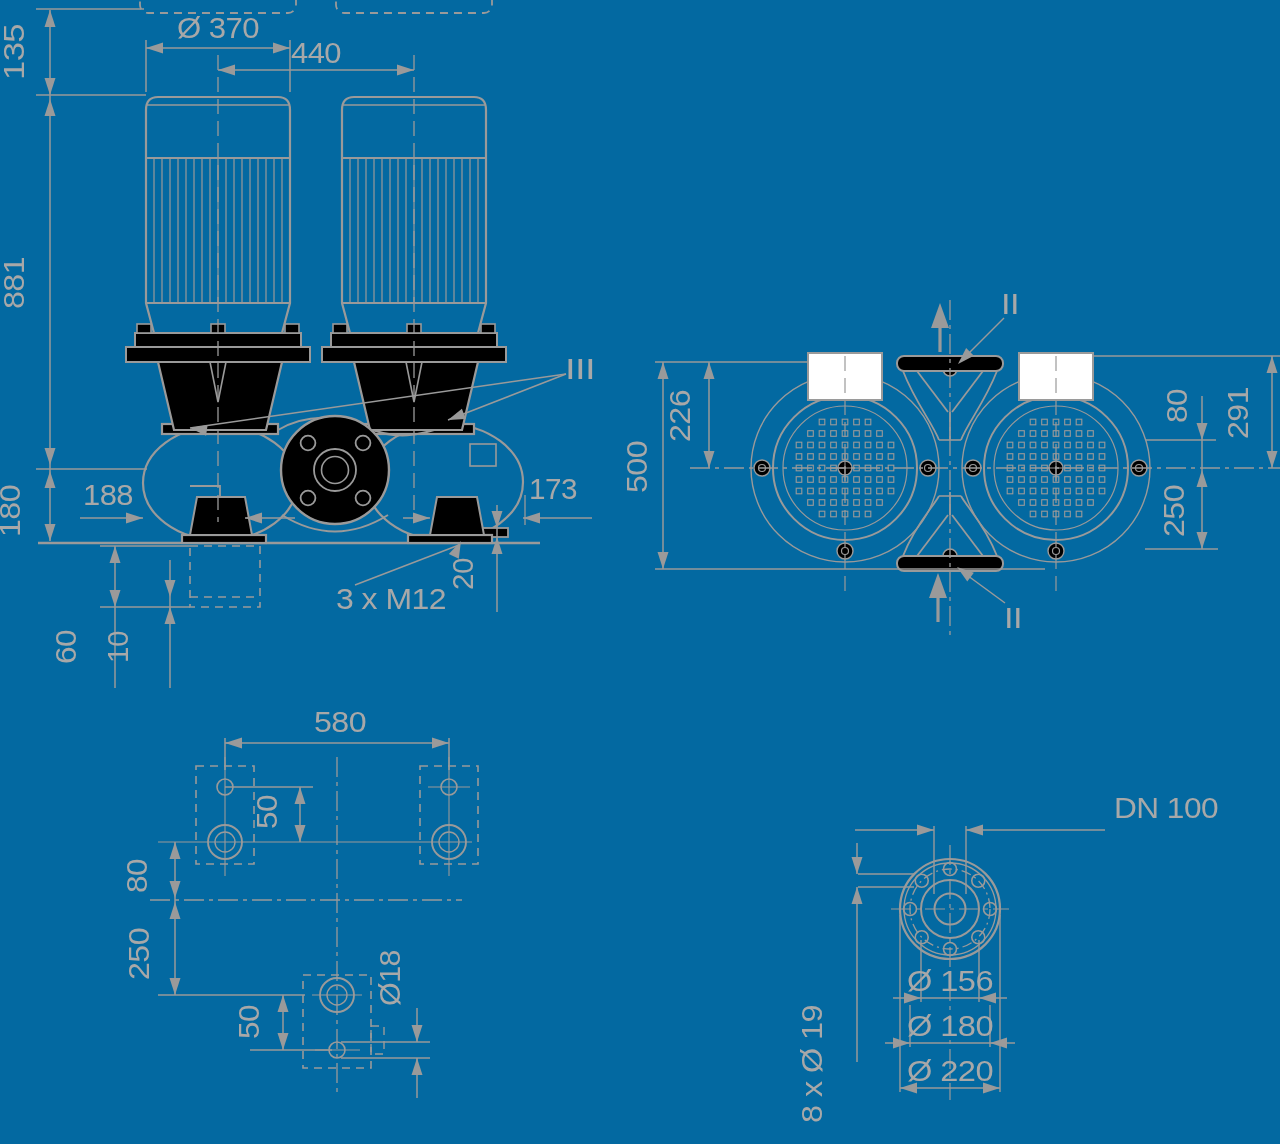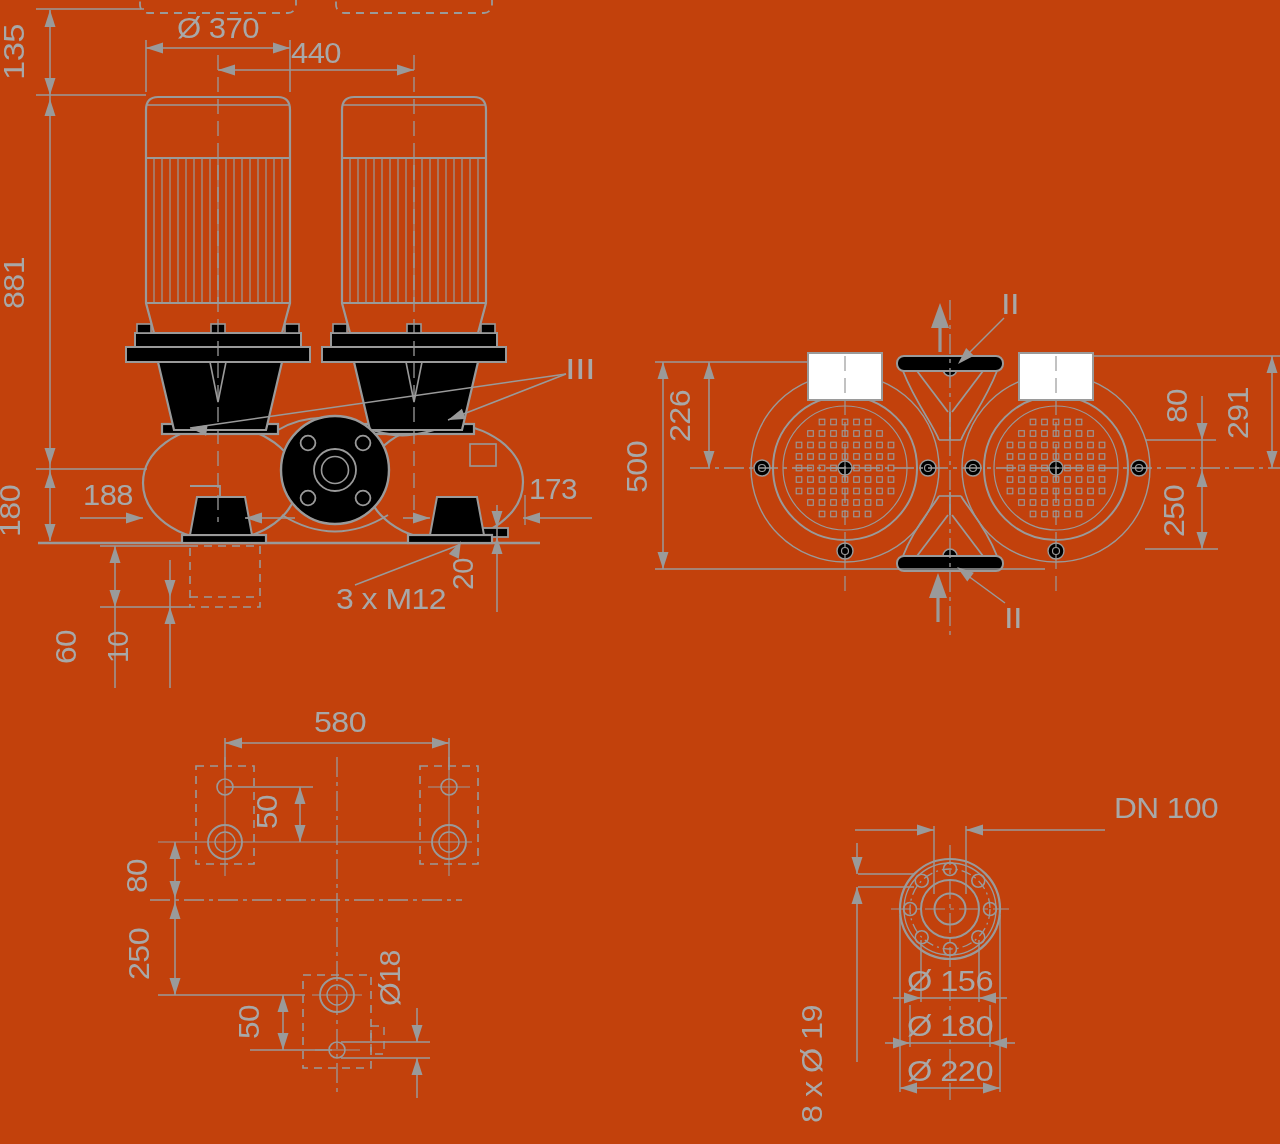--- a/index.html
+++ b/index.html
@@ -1,16 +1,16 @@
 <!DOCTYPE html>
 <html><head>
 <meta charset="utf-8">
 <style>
   html,body{margin:0;padding:0;background:#000;}
-  #stage{position:relative;width:1280px;height:1144px;background:#c2410c;overflow:hidden;}
+  #stage{position:relative;width:1280px;height:1144px;background:#0369a1;overflow:hidden;}
   svg{display:block;}
   text{font-family:"Liberation Sans","DejaVu Sans",sans-serif;
        font-size:29px;fill:#a8a8a8;font-stretch:condensed;letter-spacing:-0.5px;}
   .lbl{text-anchor:middle;}
 </style>
 </head>
 <body>
 
 <div id="stage">
 <svg id="dwg" width="1280" height="1144" viewBox="0 0 1280 1144">

